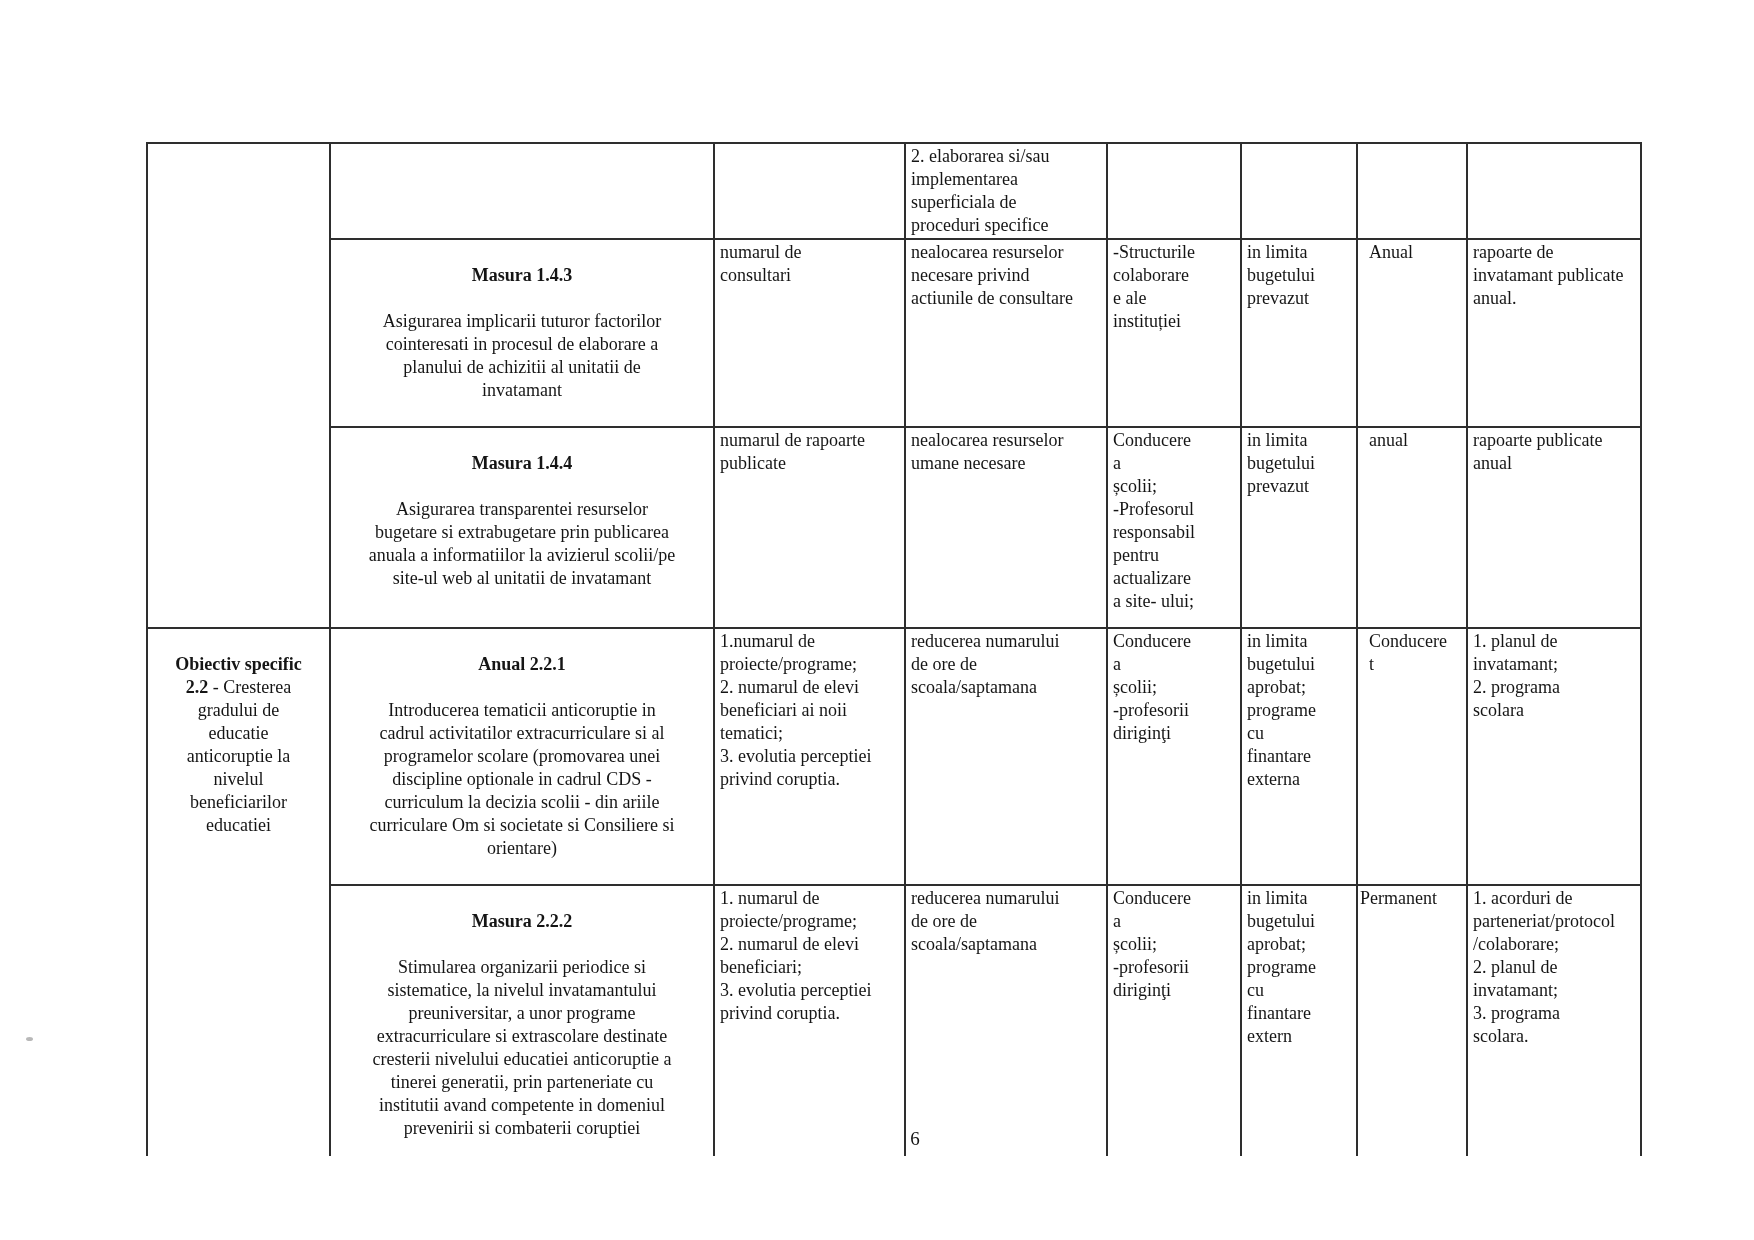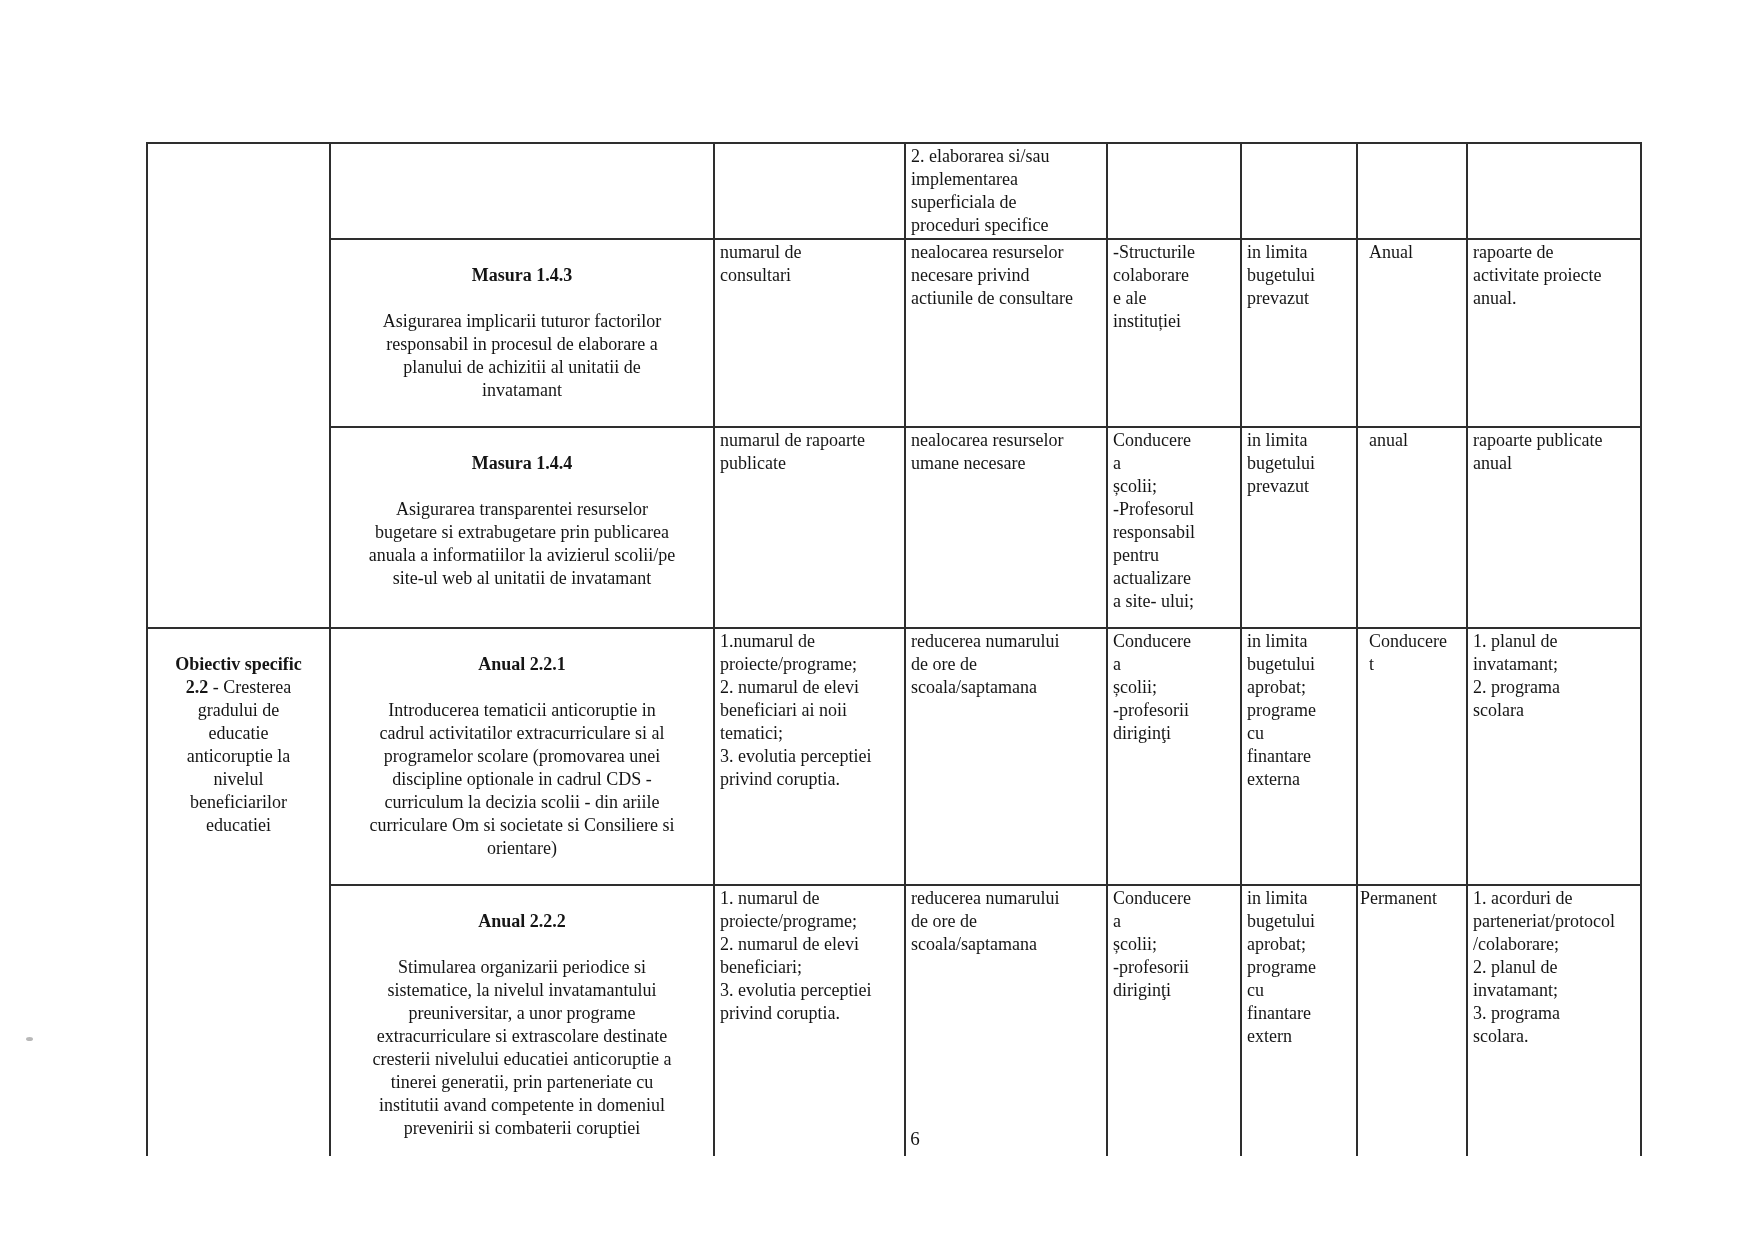--- a/index.html
+++ b/index.html
@@ -101,39 +101,39 @@
       <td></td>
       <td class="c-res"></td>
       <td class="c-term pad"></td>
       <td></td>
     </tr>
 
     <tr class="r2">
       <td class="c-measure">
         <div class="m-title">Masura 1.4.3</div>
         <div class="m-body">Asigurarea implicarii tuturor factorilor
-responsabil in procesul de elaborare a
+cointeresati in procesul de elaborare a
 planului de achizitii al unitatii de
 invatamant</div>
       </td>
       <td>numarul de
 consultari</td>
       <td class="c-risk">nealocarea resurselor
 necesare privind
 actiunile de consultare</td>
       <td>-Structurile
 colaborare
 e ale
 instituției</td>
       <td class="c-res">in limita
 bugetului
 prevazut</td>
       <td class="c-term pad">Anual</td>
       <td>rapoarte de
-activitate proiecte
+invatamant publicate
 anual.</td>
     </tr>
 
     <tr class="r3">
       <td class="c-measure v-mid">
         <div class="m-title">Masura 1.4.4</div>
         <div class="m-body">Asigurarea transparentei resurselor
 bugetare si extrabugetare prin publicarea
 anuala a informatiilor la avizierul scolii/pe
 site-ul web al unitatii de invatamant</div>
@@ -204,21 +204,21 @@
       <td class="c-term pad">Conducere
 t</td>
       <td>1. planul de
 invatamant;
 2. programa
 scolara</td>
     </tr>
 
     <tr class="r5">
       <td class="c-measure">
-        <div class="m-title">Anual 2.2.2</div>
+        <div class="m-title">Masura 2.2.2</div>
         <div class="m-body">Stimularea organizarii periodice si
 sistematice, la nivelul invatamantului
 preuniversitar, a unor programe
 extracurriculare si extrascolare destinate
 cresterii nivelului educatiei anticoruptie a
 tinerei generatii, prin parteneriate cu
 institutii avand competente in domeniul
 prevenirii si combaterii coruptiei</div>
       </td>
       <td>1. numarul de

